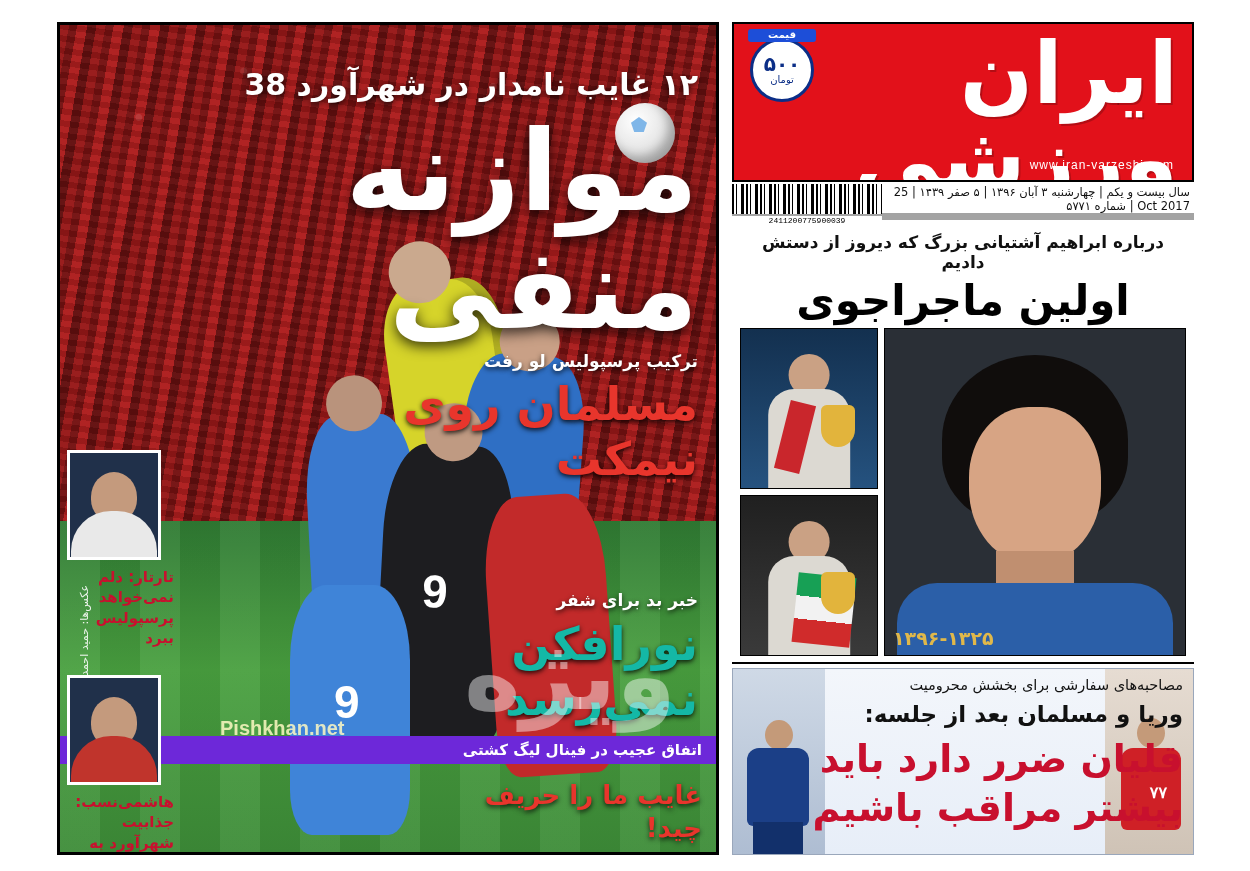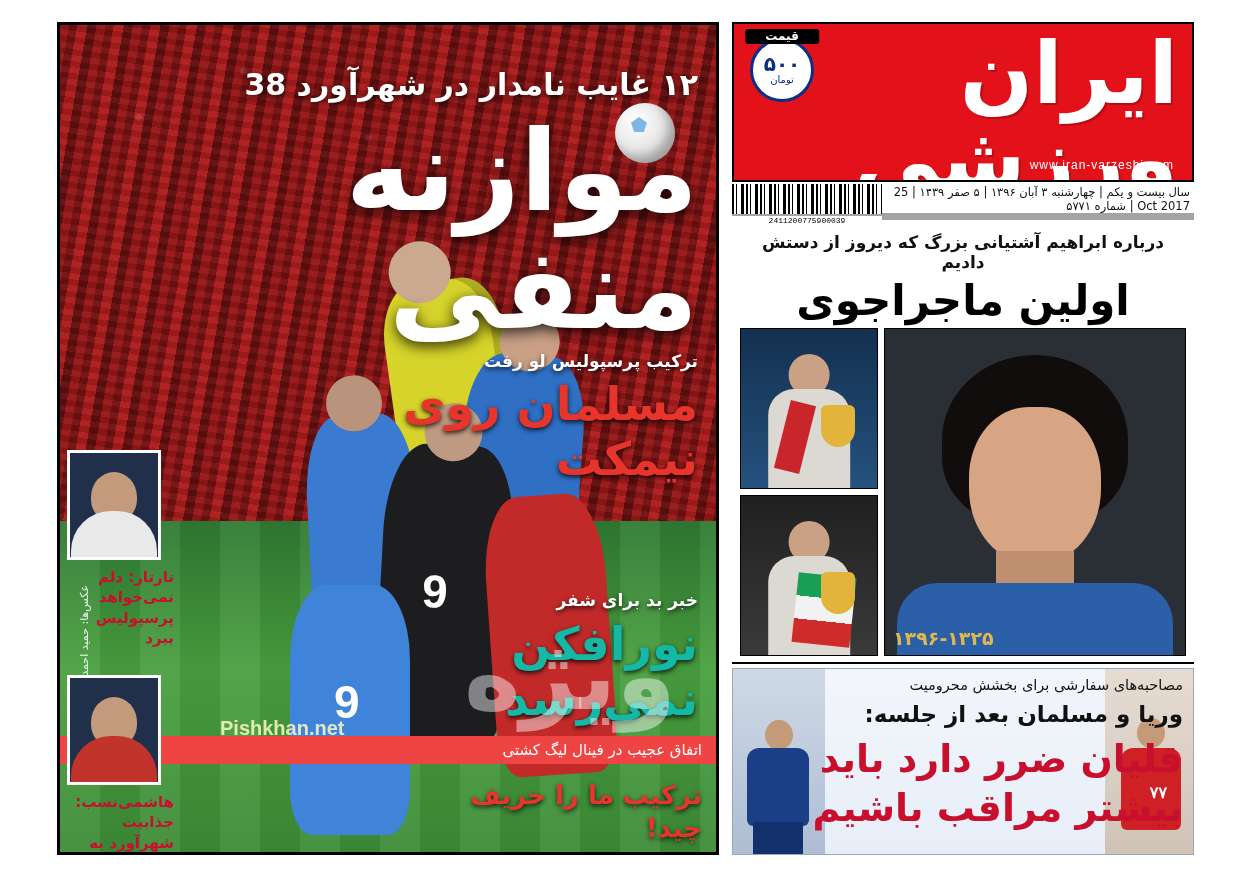--- a/index.html
+++ b/index.html
@@ -101,21 +101,21 @@
   .kicker2 { top:565px; }
   .head2 { top:592px; }
 
   .vije {
     position:absolute; right:40px; bottom:120px;
     font-size:96px; color:rgba(255,255,255,.45); font-weight:bold; direction:rtl;
     letter-spacing: 4px;
   }
   .pink-strip {
     position:absolute; left:0; bottom:88px; width:100%; height:28px;
-    background:#ef4444; color:#fff; font-size:15px; font-weight:normal;
+    background:#6d28d9; color:#fff; font-size:15px; font-weight:bold;
     display:flex; align-items:center; justify-content:flex-start; padding:0 14px; direction:rtl;
   }
   .bottom-red {
     position:absolute; right:14px; bottom:8px; width:250px; text-align:right; direction:rtl;
     color:#e8352c; font-size:26px; font-weight:bold; line-height:1.25;
     text-shadow:0 2px 5px rgba(0,0,0,.8);
   }
   .credit {
     position:absolute; right:638px; top:560px; transform:rotate(-90deg); transform-origin: right top;
     color:#fff; font-size:11px; white-space:nowrap; direction:rtl; opacity:.9;
@@ -162,21 +162,21 @@
   }
   .price-badge {
     position:absolute; left:16px; top:14px; width:64px; height:64px; border-radius:50%;
     background:#fff; border:3px solid #0b2e87; color:#0b2e87;
     display:flex; flex-direction:column; align-items:center; justify-content:center;
     font-size:20px; font-weight:bold; line-height:1.05; direction:rtl;
   }
   .price-badge .unit{ font-size:10px; font-weight:normal; }
   .price-badge .top-lbl{
     position:absolute; top:-12px; left:50%; transform:translateX(-50%);
-    background:#000000; color:#fff; font-size:12px; padding:1px 20px; border-radius:3px; white-space:nowrap;
+    background:#1d4ed8; color:#fff; font-size:10px; padding:1px 20px; border-radius:3px; white-space:nowrap;
   }
   .barcode-row {
     position:absolute; left:732px; top:184px; width:462px; height:36px;
     border-bottom:7px solid #a3a3a3; display:flex; align-items:center; direction:rtl;
   }
   .dateline {
     flex:1; text-align:right; font-size:11.5px; direction:rtl; padding-right:4px; color:#111;
   }
   .barcode {
     width:150px; height:30px; position:relative;
@@ -285,21 +285,21 @@
 
     <div class="sub-kicker kicker2">خبر بد برای شفر</div>
     <div class="sub-head blue head2">نورافکن نمی‌رسد</div>
 
     <div class="vije">ویژه</div>
     <div class="watermark">Pishkhan.net</div>
 
     <div class="credit">عکس‌ها: حمید احمدی / ایران ورزشی</div>
 
     <div class="pink-strip">اتفاق عجیب در فینال لیگ کشتی</div>
-    <div class="bottom-red">ترکیب ما را حریف چید!</div>
+    <div class="bottom-red">غایب ما را حریف چید!</div>
 
     <div class="inset a">
       <div class="face"></div>
       <div class="body"></div>
     </div>
     <div class="caption a">تارتار: دلم نمی‌خواهد پرسپولیس ببرد</div>
 
     <div class="inset b">
       <div class="face"></div>
       <div class="body"></div>

